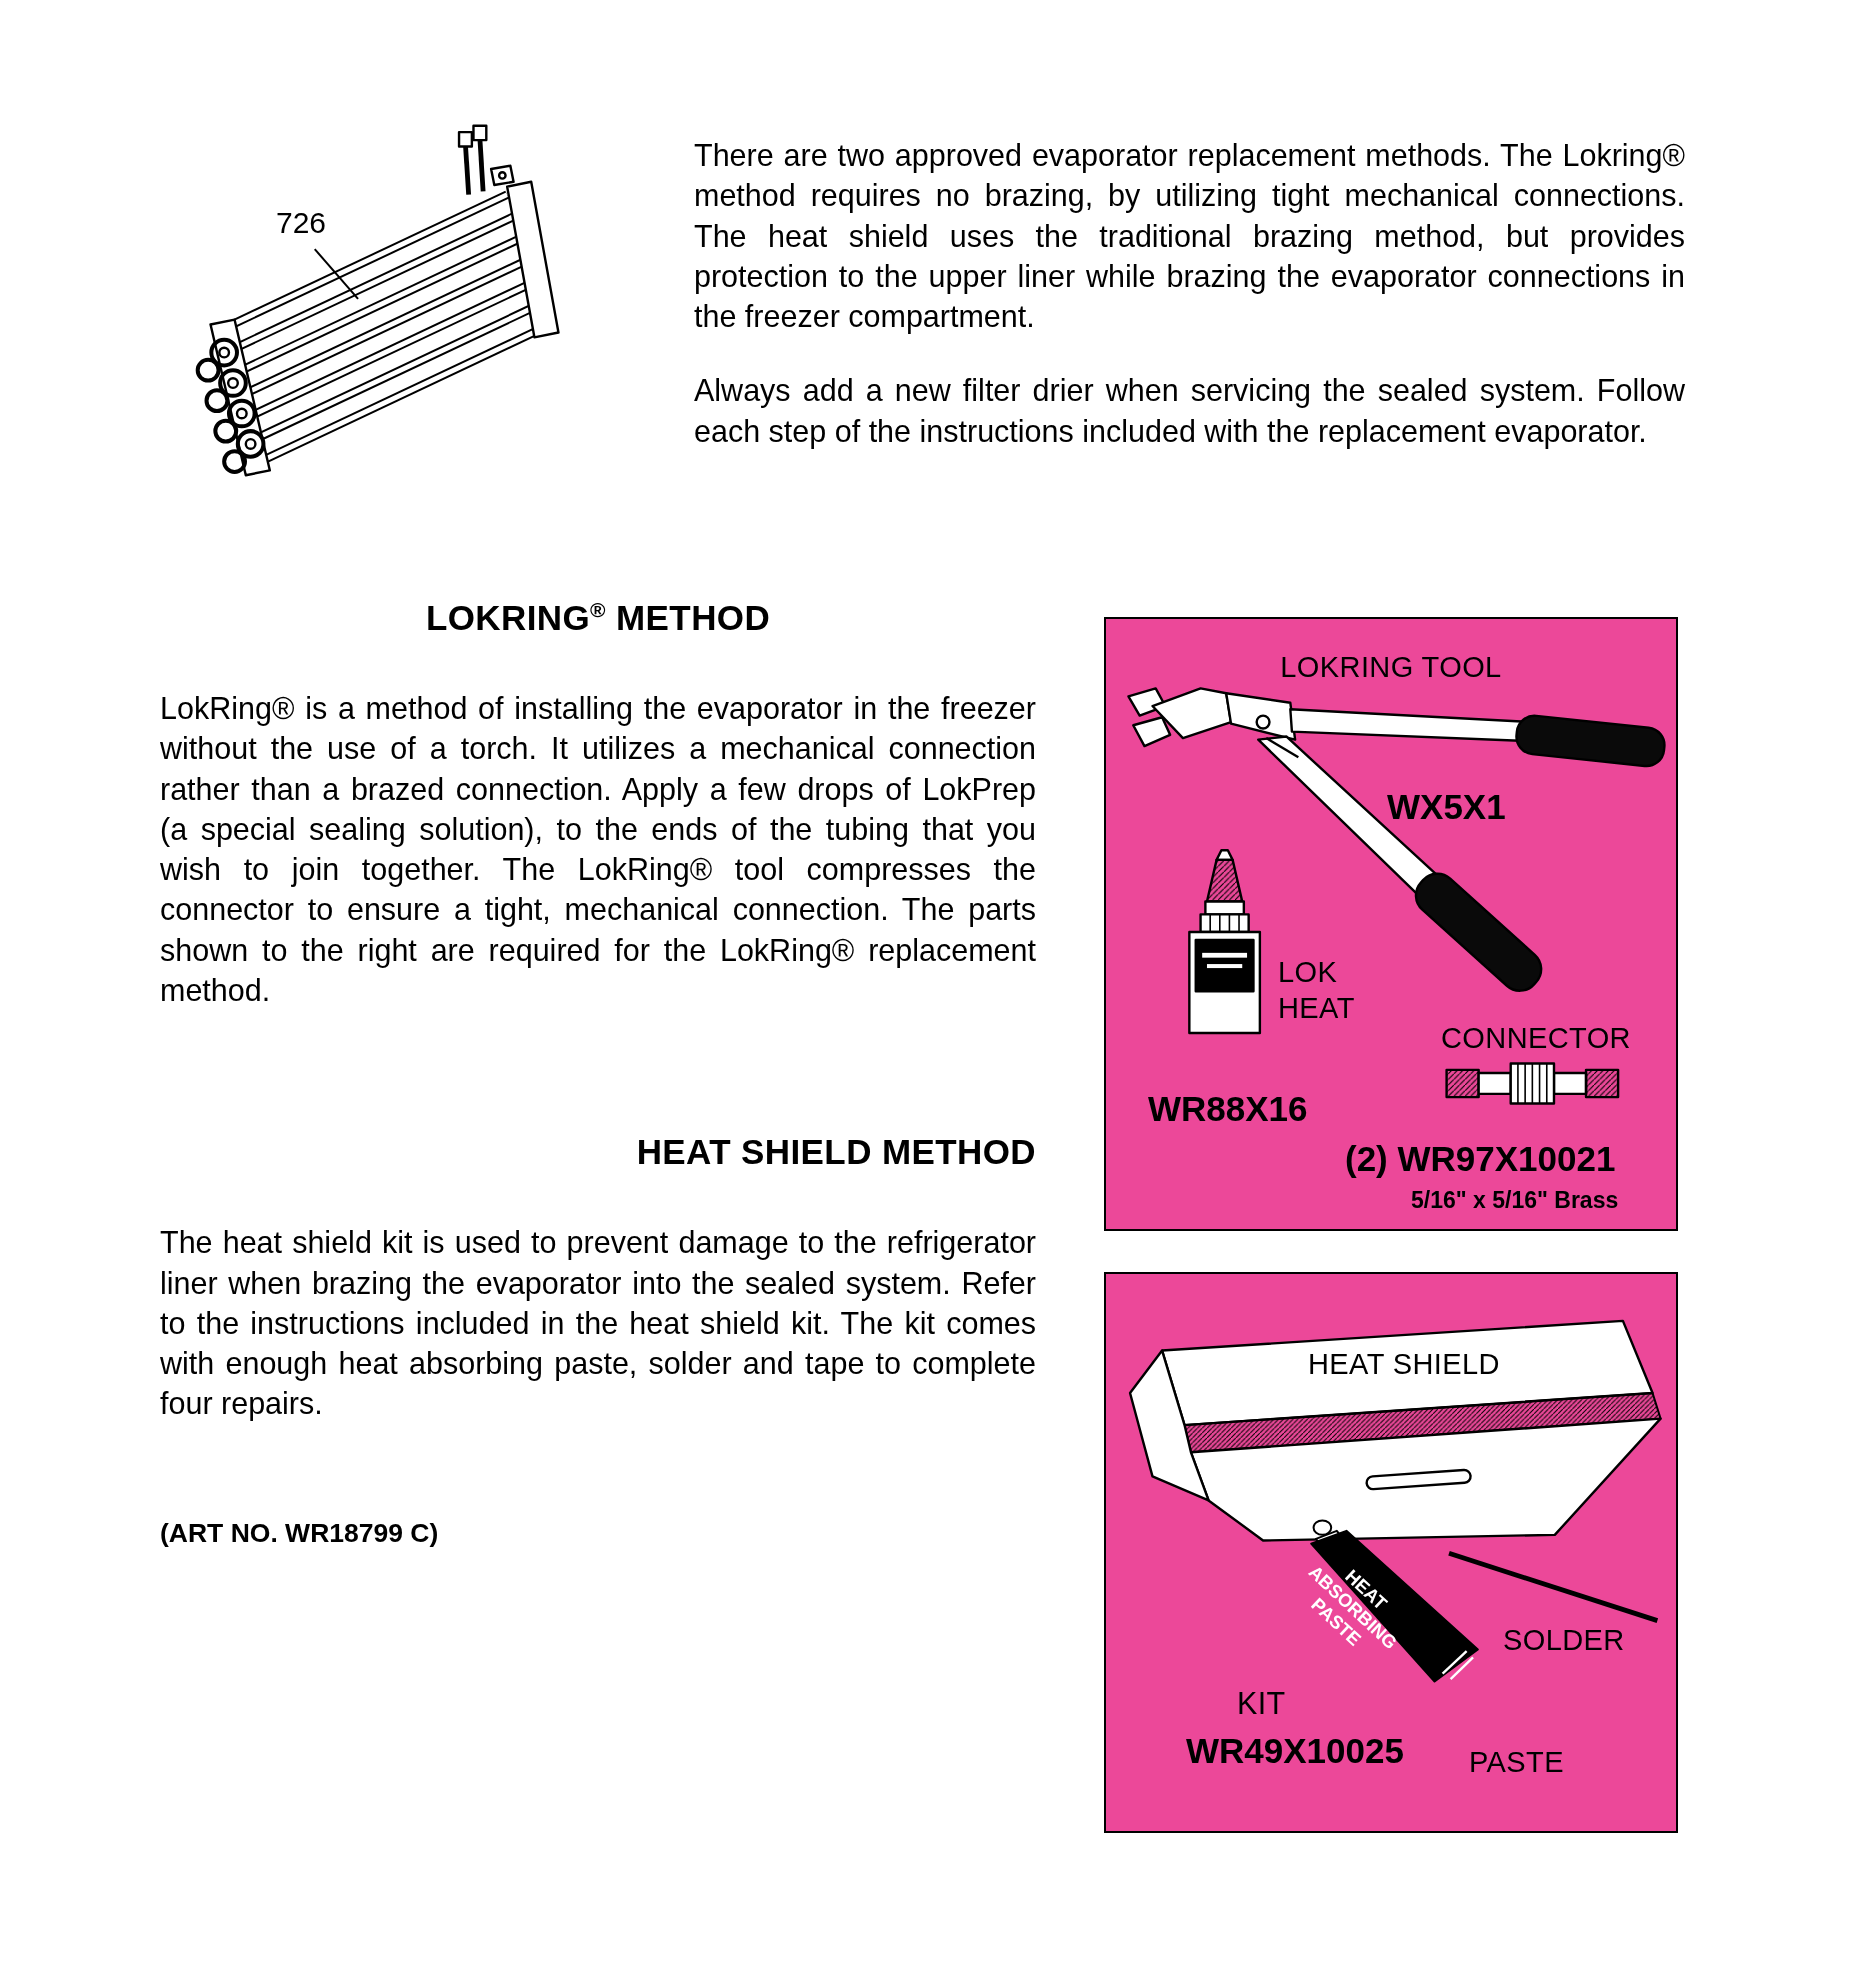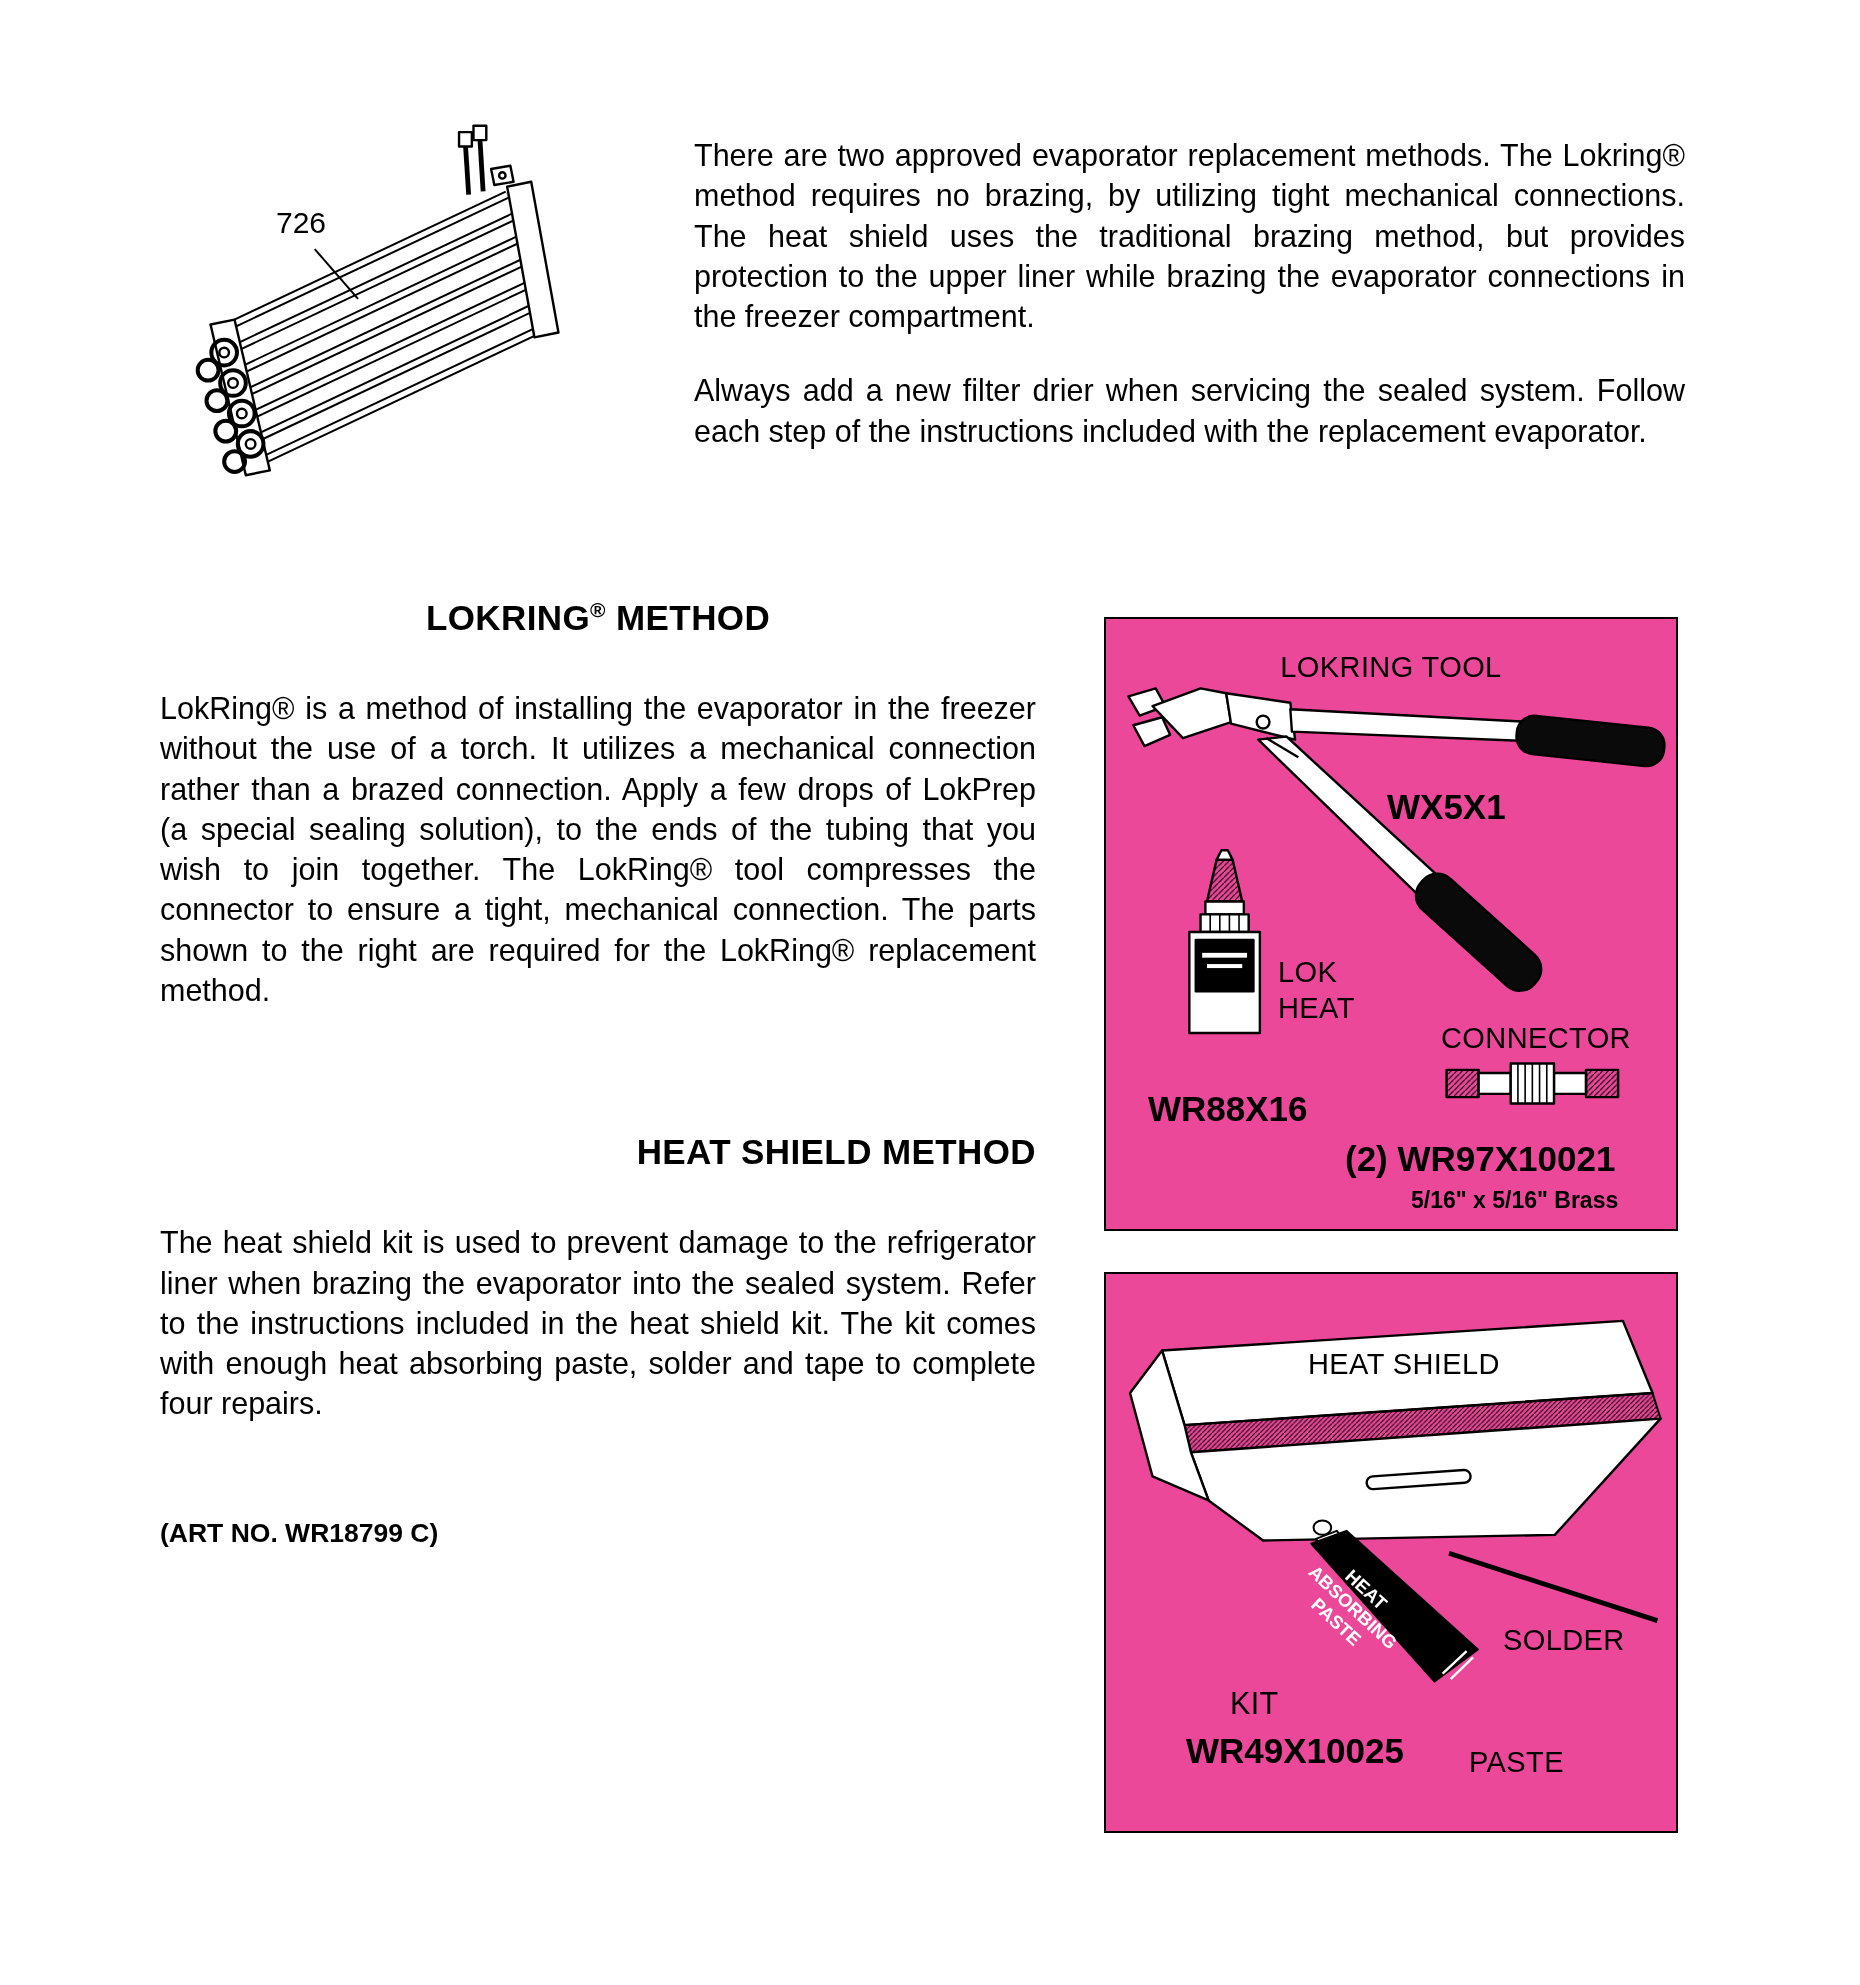--- a/index.html
+++ b/index.html
@@ -31,21 +31,21 @@
   .partnum{position:absolute;font-size:35px;font-weight:700;white-space:nowrap;}
   #lbl-lokring-tool{left:0;top:32px;width:100%;text-align:center;}
   #lbl-wx5x1{left:281px;top:168px;}
   #lbl-lokprep{left:172px;top:335px;line-height:1.25;}
   #lbl-connector{left:335px;top:403px;}
   #lbl-wr88x16{left:42px;top:470px;}
   #lbl-wr97{left:239px;top:520px;}
   #lbl-brass{left:305px;top:568px;font-size:23px;font-weight:700;white-space:nowrap;position:absolute;}
   #lbl-heatshield{left:202px;top:74px;}
   #lbl-solder{left:397px;top:350px;}
-  #lbl-kit{left:124px;top:412px;font-size:30.5px;}
+  #lbl-kit{left:131px;top:412px;font-size:30.5px;}
   #lbl-wr49{left:80px;top:457px;}
   #lbl-paste{left:363px;top:472px;}
   #tube-text{
     position:absolute;left:228px;top:271px;width:108px;
     transform:rotate(43deg);transform-origin:top left;
     color:#fff;font-size:18.4px;font-weight:700;line-height:1.2;text-align:center;
   }
 </style>
 </head>
 <body>

